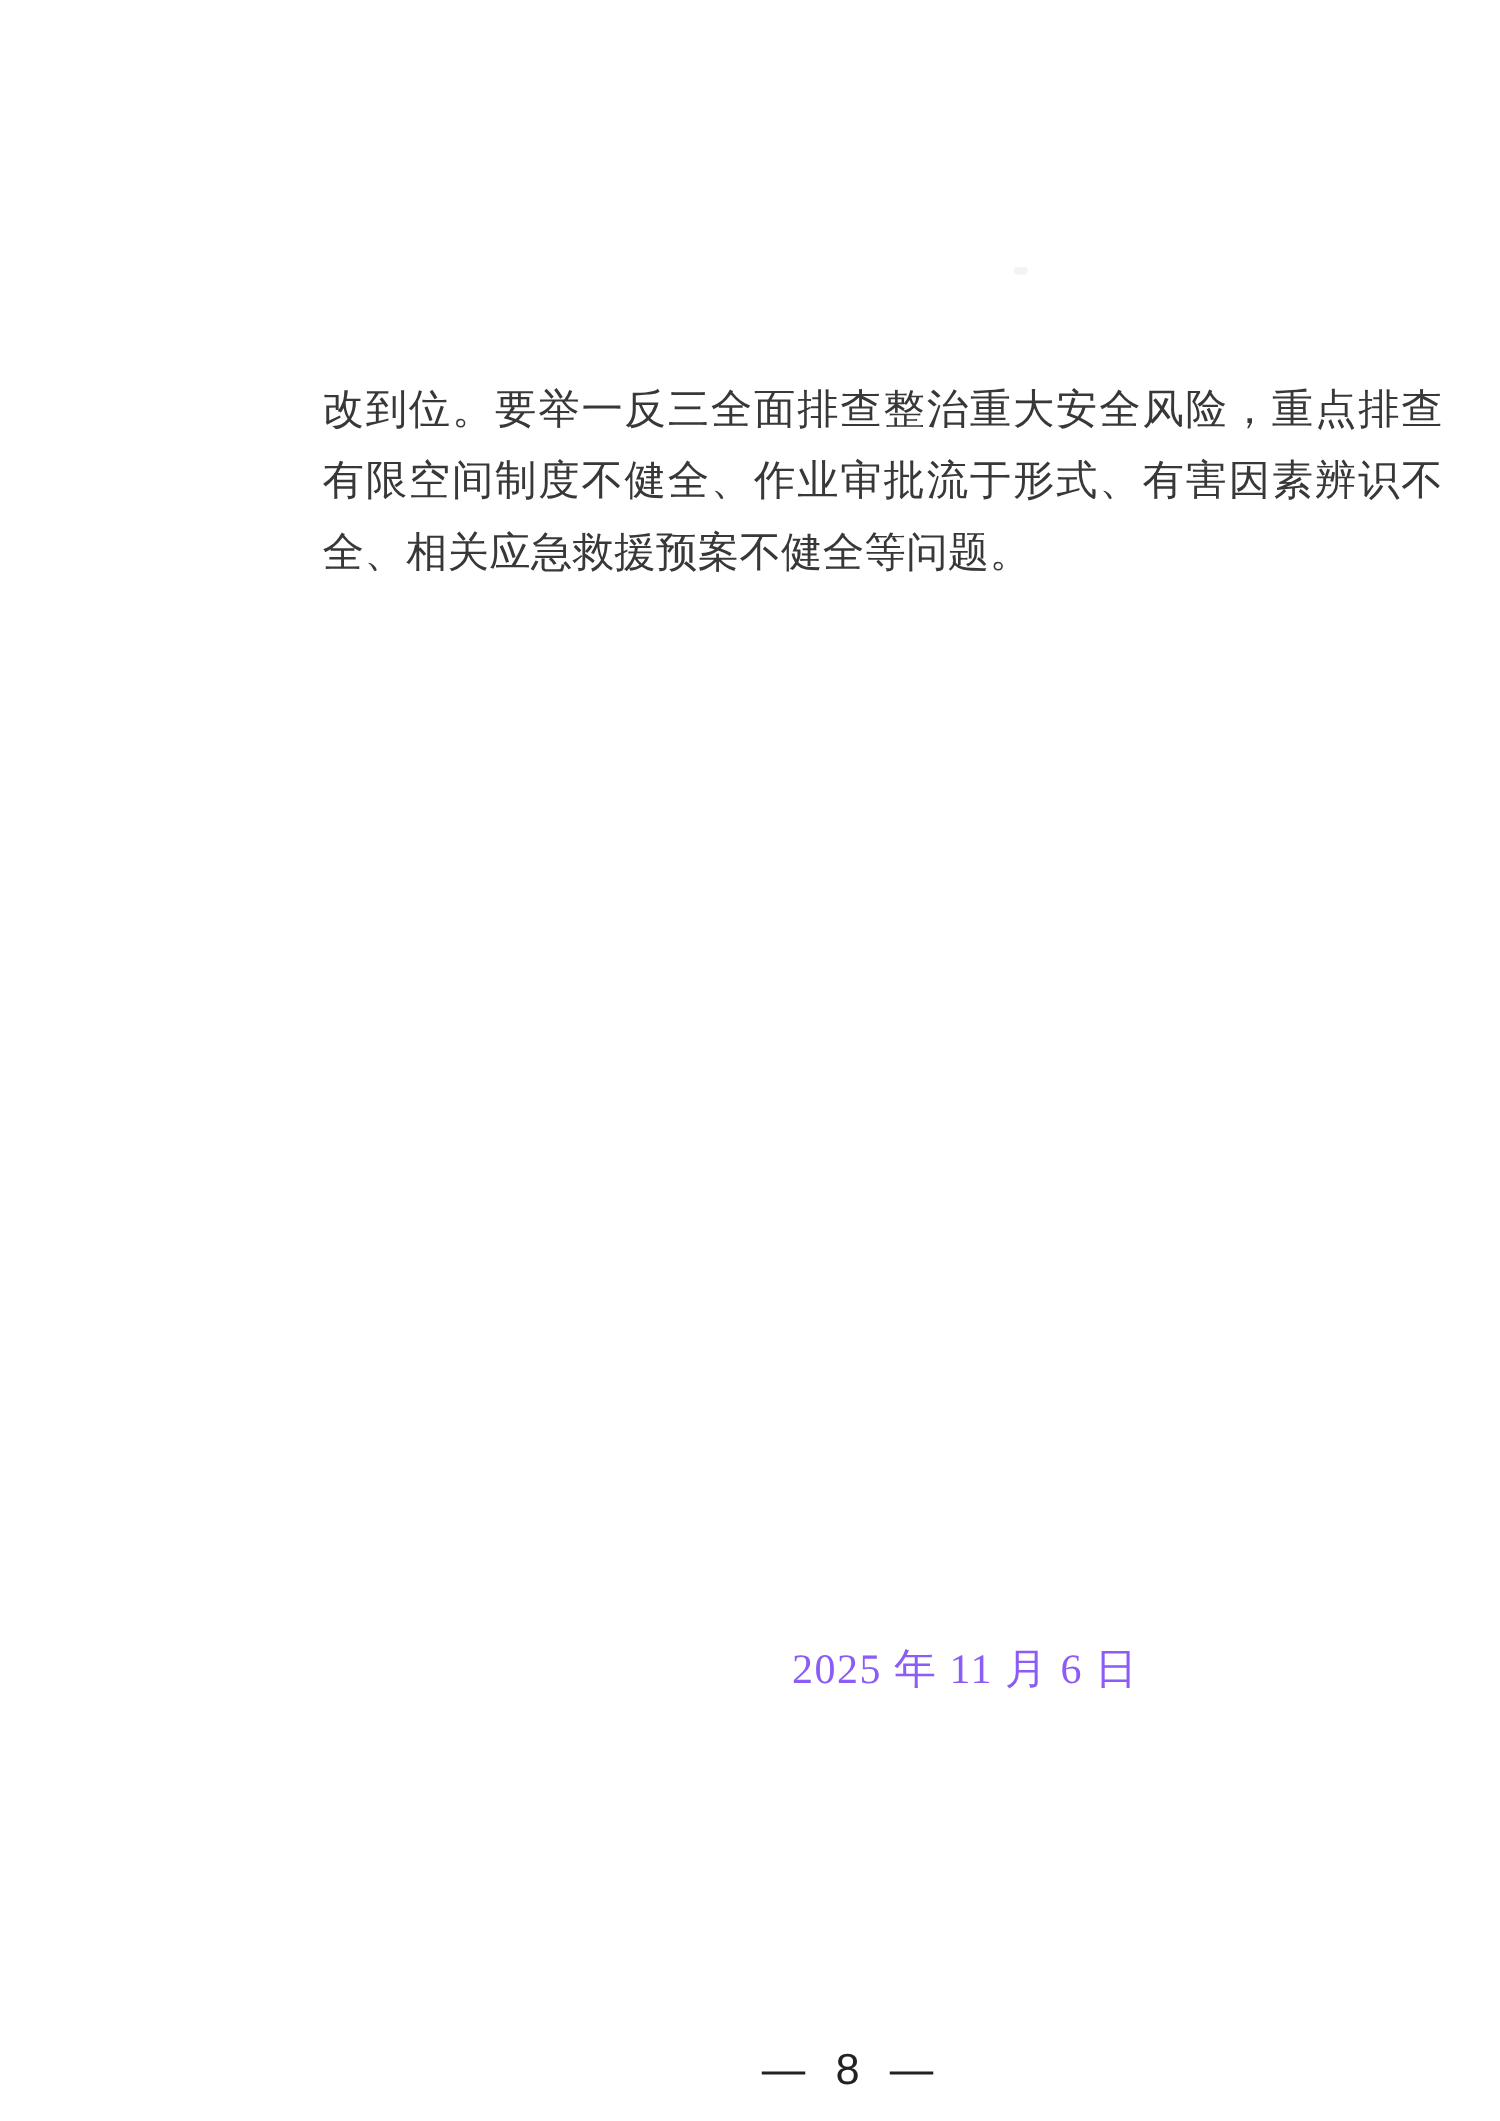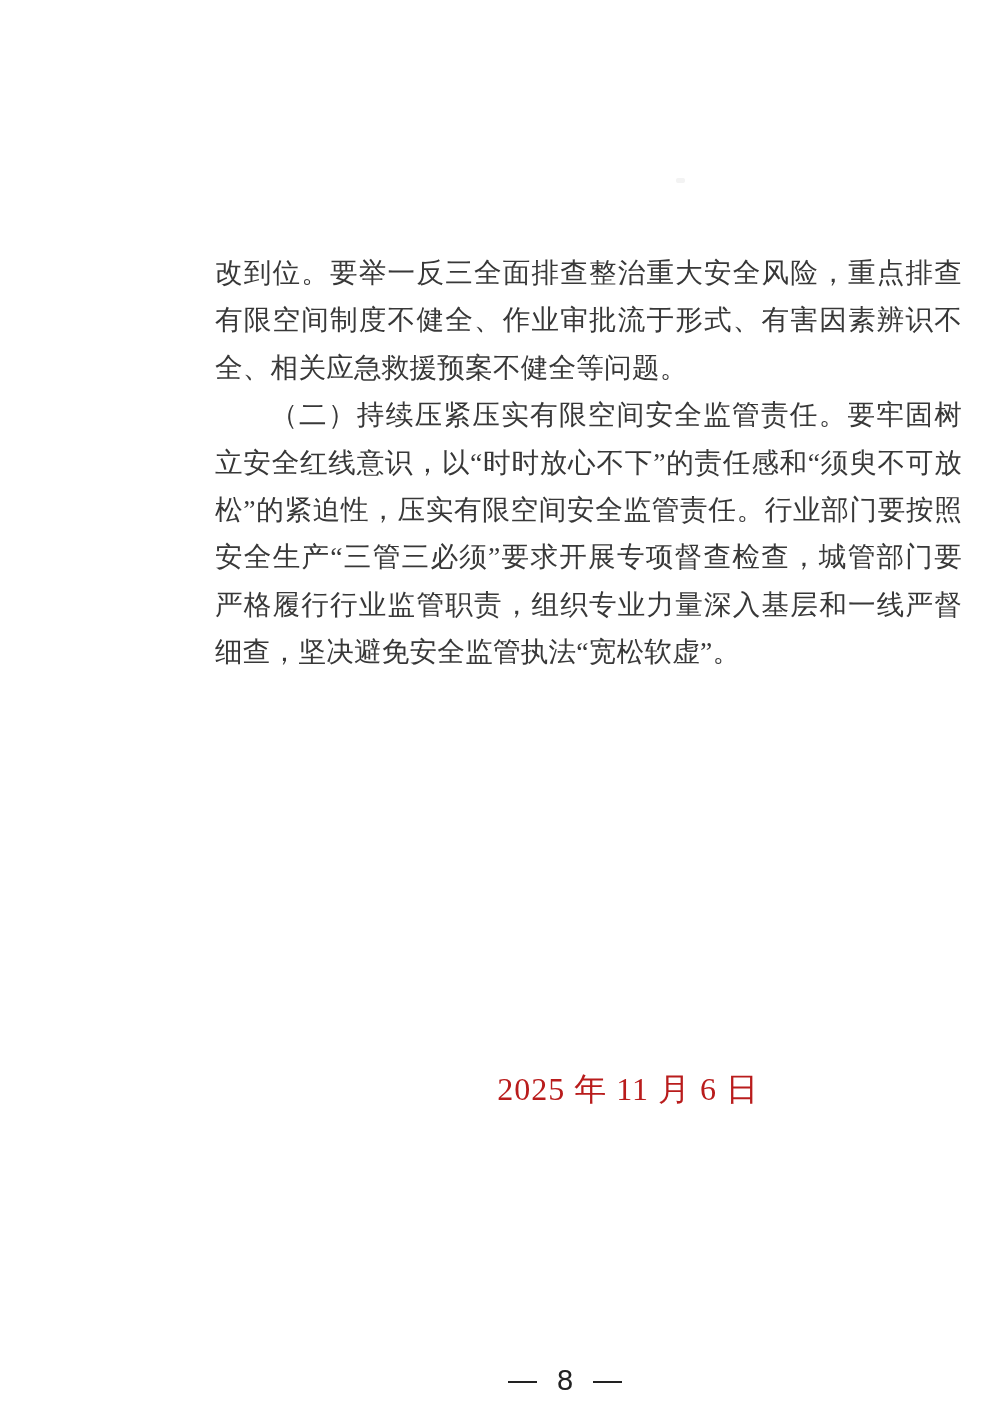--- a/index.html
+++ b/index.html
@@ -36,24 +36,24 @@
     font-size: 27.6px;
     line-height: 47.4px;
     text-align: justify;
     text-justify: inter-character;
     letter-spacing: 0.2px;
   }
   .para { margin: 0; }
   .para.indent { text-indent: 2em; }
   .date-line {
     position: absolute;
-    top: 1001px;
+    top: 1026px;
     right: 275px;
-    color: #b91c1c;
-    font-size: 32px;
+    color: #8b5cf6;
+    font-size: 28px;
     line-height: 40px;
     white-space: nowrap;
     letter-spacing: 1px;
   }
   .page-number {
     position: absolute;
     top: 1294px;
     left: 0;
     width: 1000px;
     text-align: center;
@@ -66,20 +66,19 @@
 </style>
 </head>
 <body>
 
 <div class="page">
 
   <div class="scan-speck"></div>
 
   <div class="content">
     <p class="para">改到位。要举一反三全面排查整治重大安全风险，重点排查有限空间制度不健全、作业审批流于形式、有害因素辨识不全、相关应急救援预案不健全等问题。</p>
-    <p class="para indent">（二）持续压紧压实有限空间安全监管责任。要牢固树立安全红线意识，以“时时放心不下”的责任感和“须臾不可放松”的紧迫性，压实有限空间安全监管责任。行业部门要按照安全生产“三管三必须”要求开展专项督查检查，城管部门要严格履行行业监管职责，组织专业力量深入基层和一线严督细查，坚决避免安全监管执法“宽松软虚”。</p>
   </div>
 
   <div class="date-line">2025 年 11 月 6 日</div>
 
   <div class="page-number">— 8 —</div>
 
 </div>
 
 </body></html>

